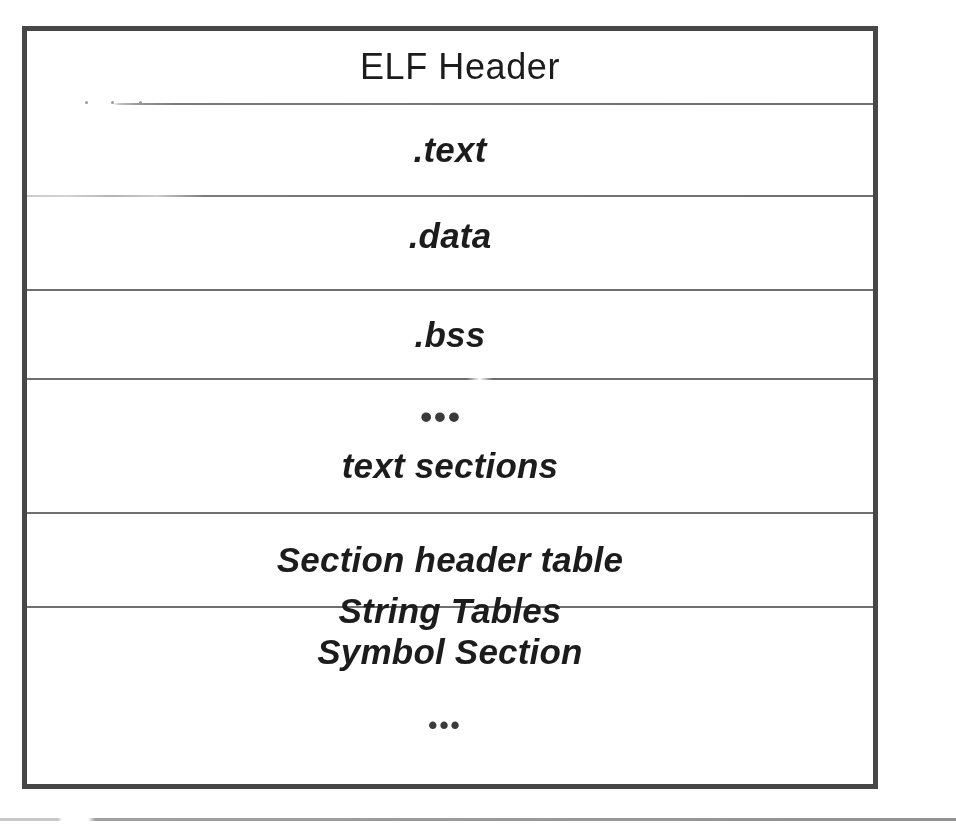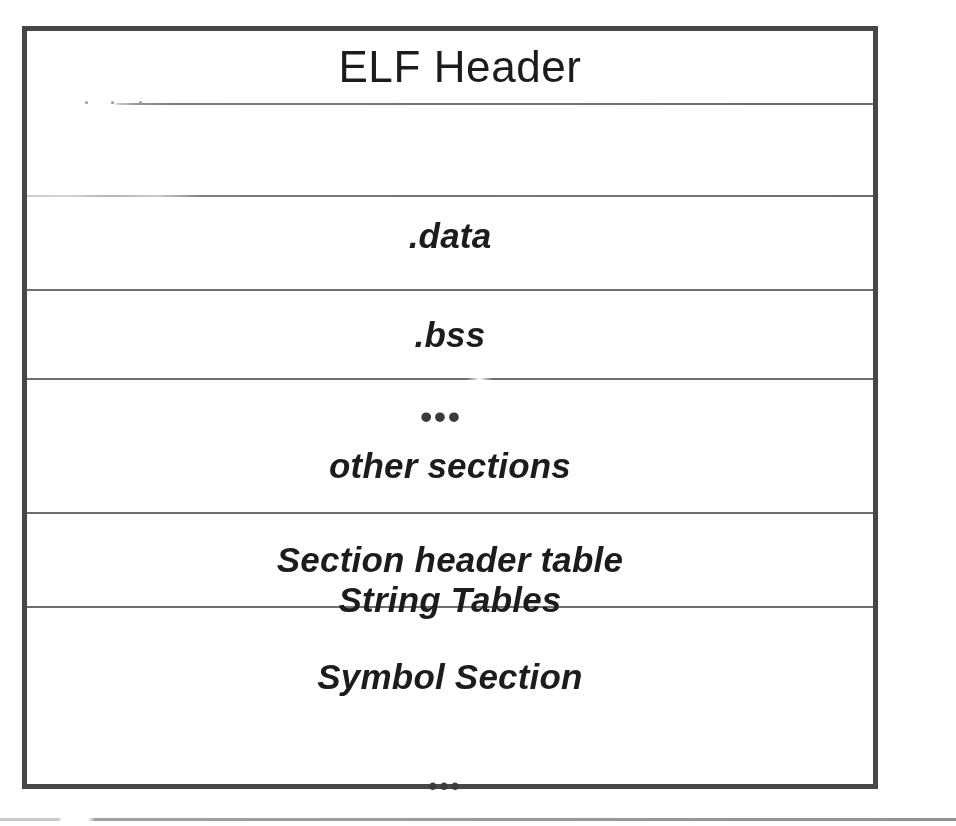--- a/index.html
+++ b/index.html
@@ -57,21 +57,21 @@
   .italic {
     font-style: italic;
     font-weight: 700;
     font-size: 35px;
     letter-spacing: 0.2px;
   }
 
   .upright {
     font-style: normal;
     font-weight: 400;
-    font-size: 44px;
+    font-size: 36px;
     letter-spacing: 0.6px;
     margin-left: 20px;
   }
 
   .ellipsis {
     display: block;
     font-weight: 700;
     font-size: 34px;
     line-height: 0.62;
     letter-spacing: 2px;
@@ -144,49 +144,52 @@
 
     <div class="row" style="top:0px; height:72px;">
       <span class="row-label upright">ELF Header</span>
     </div>
 
     <div class="divider faded-left" style="top:72px;"></div>
     <span class="speck" style="left:58px; top:70px; width:3px; height:3px;"></span>
     <span class="speck" style="left:84px; top:70px; width:3px; height:3px;"></span>
     <span class="speck" style="left:112px; top:70px; width:3px; height:3px;"></span>
 
+    <div class="row" style="top:74px; height:90px;">
+      <span class="row-label italic">.text</span>
+    </div>
 
     <div class="divider faded-left2" style="top:164px;"></div>
 
     <div class="row" style="top:166px; height:77px;">
       <span class="row-label italic">.data</span>
     </div>
 
     <div class="divider" style="top:258px;"></div>
 
     <div class="row" style="top:260px; height:87px;">
       <span class="row-label italic">.bss</span>
     </div>
 
     <div class="divider speckled" style="top:347px;"></div>
 
     <div class="row" style="top:349px; height:132px;">
       <span class="ellipsis" style="margin-right:18px; margin-bottom:18px;">•••</span>
-      <span class="row-label italic">other sections</span>
+      <span class="row-label italic">text sections</span>
     </div>
 
     <div class="divider" style="top:481px;"></div>
 
     <div class="row" style="top:483px; height:92px;">
       <span class="row-label italic">Section header table</span>
     </div>
 
     <div class="divider" style="top:575px;"></div>
 
-    <div class="row" style="top:577px; height:157px;gap:36px;">
+    <div class="row" style="top:552px; height:157px;">
       <span class="row-label italic">String Tables</span>
       <span class="row-label italic">Symbol Section</span>
       <span class="ellipsis" style="margin-top:44px; margin-right:10px; font-size:26px;">•••</span>
     </div>
 
   </div>
 
   <div id="bottom-scan-line"></div>
 
 </div>

